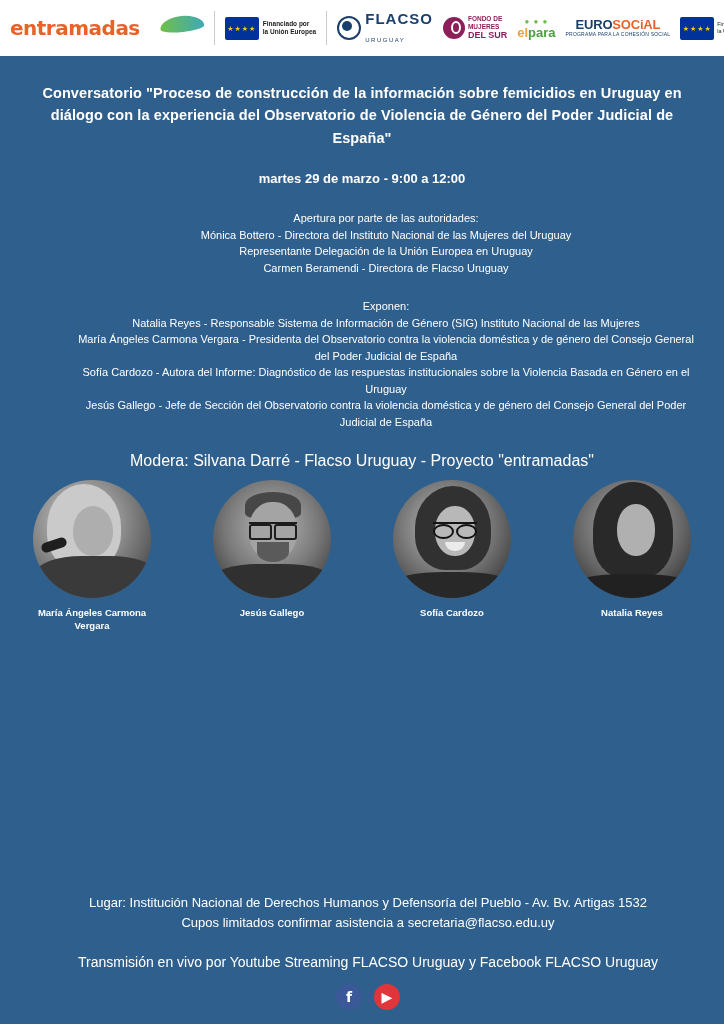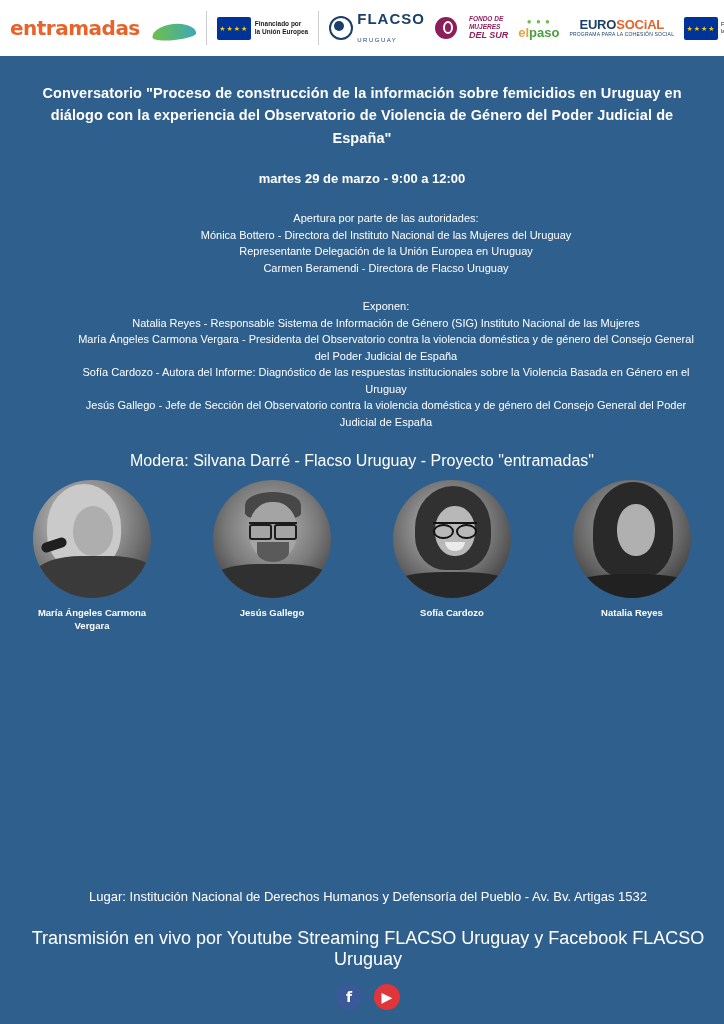--- a/index.html
+++ b/index.html
@@ -28,22 +28,22 @@
     background: #ffffff;
     height: 56px;
     display: flex;
     align-items: center;
     padding: 0 10px;
     box-sizing: border-box;
     gap: 10px;
   }
   .logo-entramadas {
     display: flex;
-    align-items: flex-end;
-    gap: 12px;
+    align-items: flex-start;
+    gap: 20px;
     flex: 0 0 auto;
   }
   .logo-entramadas .word {
     font-family: "DejaVu Sans", sans-serif;
     font-weight: bold;
     font-size: 20px;
     color: #e8622a;
     letter-spacing: -0.5px;
   }
   .logo-entramadas .swoosh {
@@ -120,22 +120,21 @@
     letter-spacing: 1px;
   }
   .flacso-txt .small {
     font-size: 6px;
     color: #1b3f6b;
     letter-spacing: 1.5px;
   }
   .logo-fondo {
     display: flex;
     align-items: center;
-    gap: 12px;
-    font-style: italic;
+    gap: 3px;
   }
   .fondo-mark {
     width: 22px;
     height: 22px;
     border-radius: 50%;
     background: #8c1f5a;
     position: relative;
   }
   .fondo-mark::after {
     content: "";
@@ -307,21 +306,21 @@
   .footer {
     padding: 0 12px 14px 24px;
     text-align: center;
   }
   .venue {
     font-size: 13px;
     line-height: 1.5;
     margin-bottom: 22px;
   }
   .stream {
-    font-size: 18px;
+    font-size: 14px;
     margin-bottom: 14px;
   }
   .socials {
     display: flex;
     justify-content: center;
     gap: 12px;
   }
   .social {
     width: 26px;
     height: 26px;
@@ -375,21 +374,21 @@
       <span class="fondo-mark"></span>
       <span class="fondo-txt">
         <span>FONDO DE</span><br>
         <span>MUJERES</span><br>
         <span class="sur">DEL SUR</span>
       </span>
     </div>
 
     <div class="logo-elpaso">
       <span class="dots">● ● ●</span>
-      <span class="name"><i>el</i><span>paso</span></span>
+      <span class="name"><i>el</i><span>para</span></span>
     </div>
 
     <div class="logo-euro">
       <span class="main"><span>EURO</span><i>SOCiAL</i></span>
       <span class="sub">PROGRAMA PARA LA COHESIÓN SOCIAL</span>
     </div>
 
     <div class="logo-eu2">
       <span class="eu-flag">
           <span class="stars"></span>
@@ -466,20 +465,21 @@
         </div>
         <div class="speaker-name">Natalia Reyes</div>
       </div>
 
     </div>
   </div>
 
   <div class="footer">
     <div class="venue">
       <p style="margin:0">Lugar: Institución Nacional de Derechos Humanos y Defensoría del Pueblo - Av. Bv. Artigas 1532</p>
+      <p style="margin:0">Cupos limitados confirmar asistencia a secretaria@flacso.edu.uy</p>
     </div>
     <div class="stream">Transmisión en vivo por Youtube Streaming FLACSO Uruguay y Facebook FLACSO Uruguay</div>
     <div class="socials">
       <span class="social fb">f</span>
       <span class="social yt">▶</span>
     </div>
   </div>
 
 </div>
 

